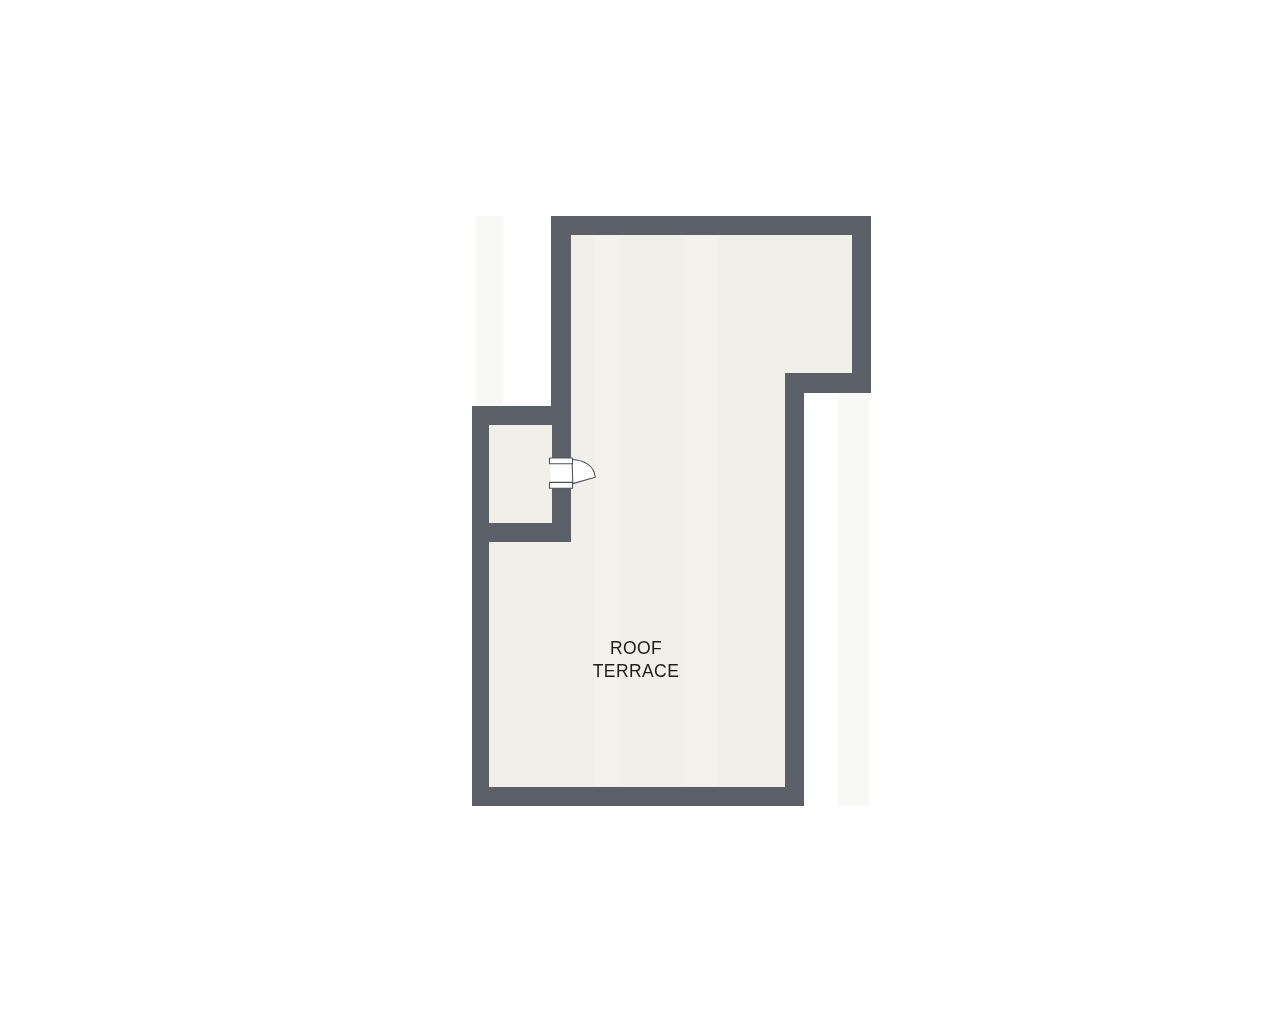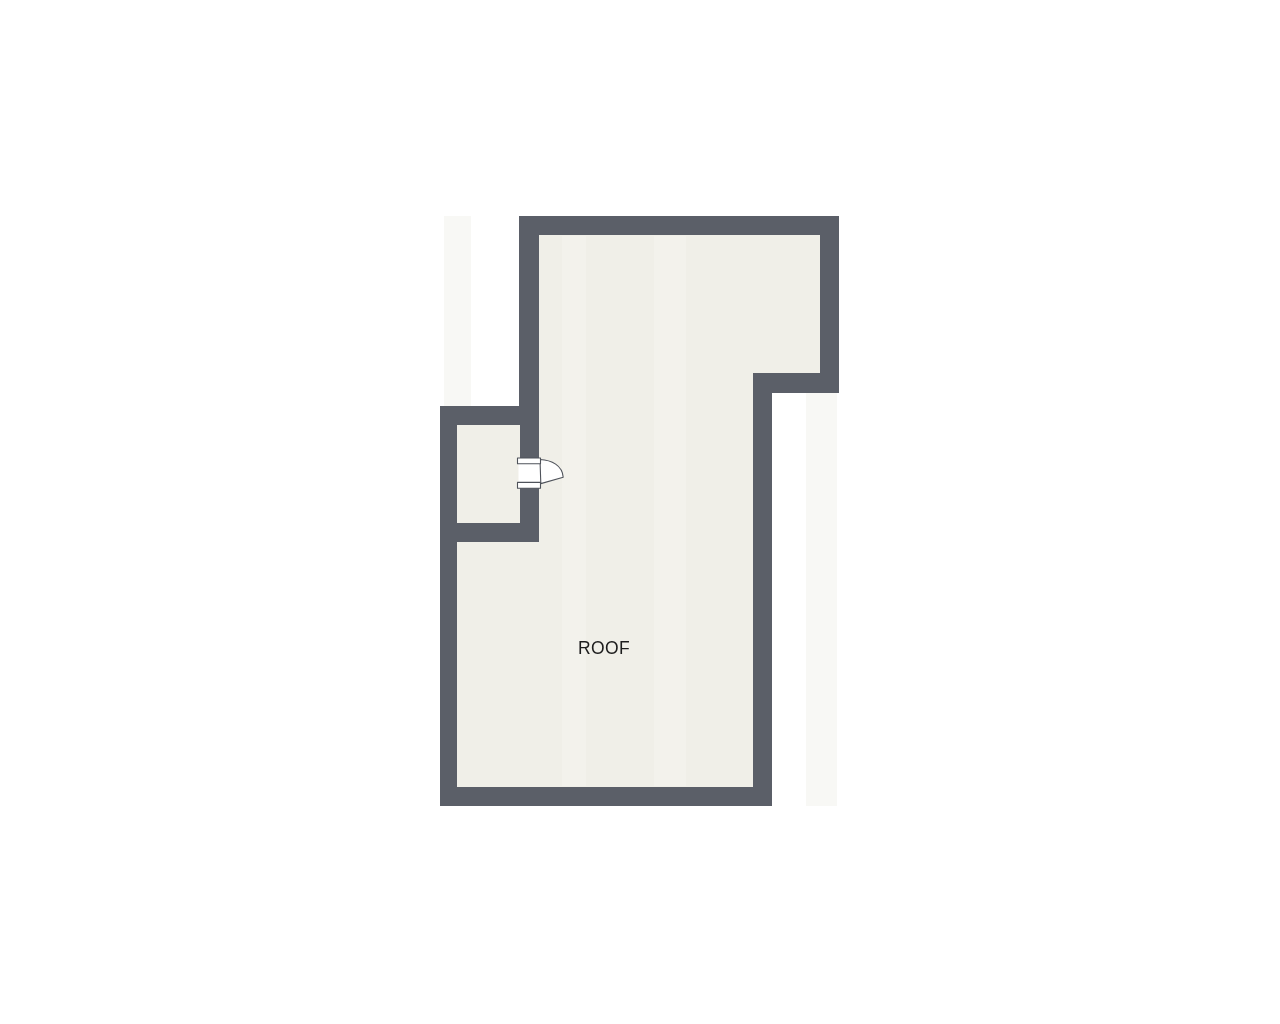--- a/index.html
+++ b/index.html
@@ -8,20 +8,21 @@
     width: 1280px;
     height: 1024px;
     background: var(--background, #ffffff);
     overflow: hidden;
   }
   .canvas {
     position: relative;
     width: 1116px;
     height: 1024px;
     background: var(--background, #ffffff);
+    margin-left: 32px;
   }
   .plan-svg {
     position: absolute;
     left: 0;
     top: 0;
     width: 1280px;
     height: 1024px;
     display: block;
   }
   .band   { fill: var(--artifact-band, #f8f8f5); }
@@ -75,15 +76,16 @@
     <g>
       <rect class="door-open" x="518.5" y="459" width="21.5" height="28"></rect>
       <path class="door-part" d="M 540 459.5 C 551.5 460 562.5 465.5 563.2 477.3 L 540.8 483.6 Z"></path>
       <rect class="door-part" x="517.5" y="458" width="23" height="5.8"></rect>
       <rect class="door-part" x="517.5" y="482.4" width="23" height="5.8"></rect>
     </g>
   </svg>
 
   <div class="room-label">
     <span>ROOF</span>
+    <span>TERRACE</span>
   </div>
 
 </div>
 
 </body></html>

